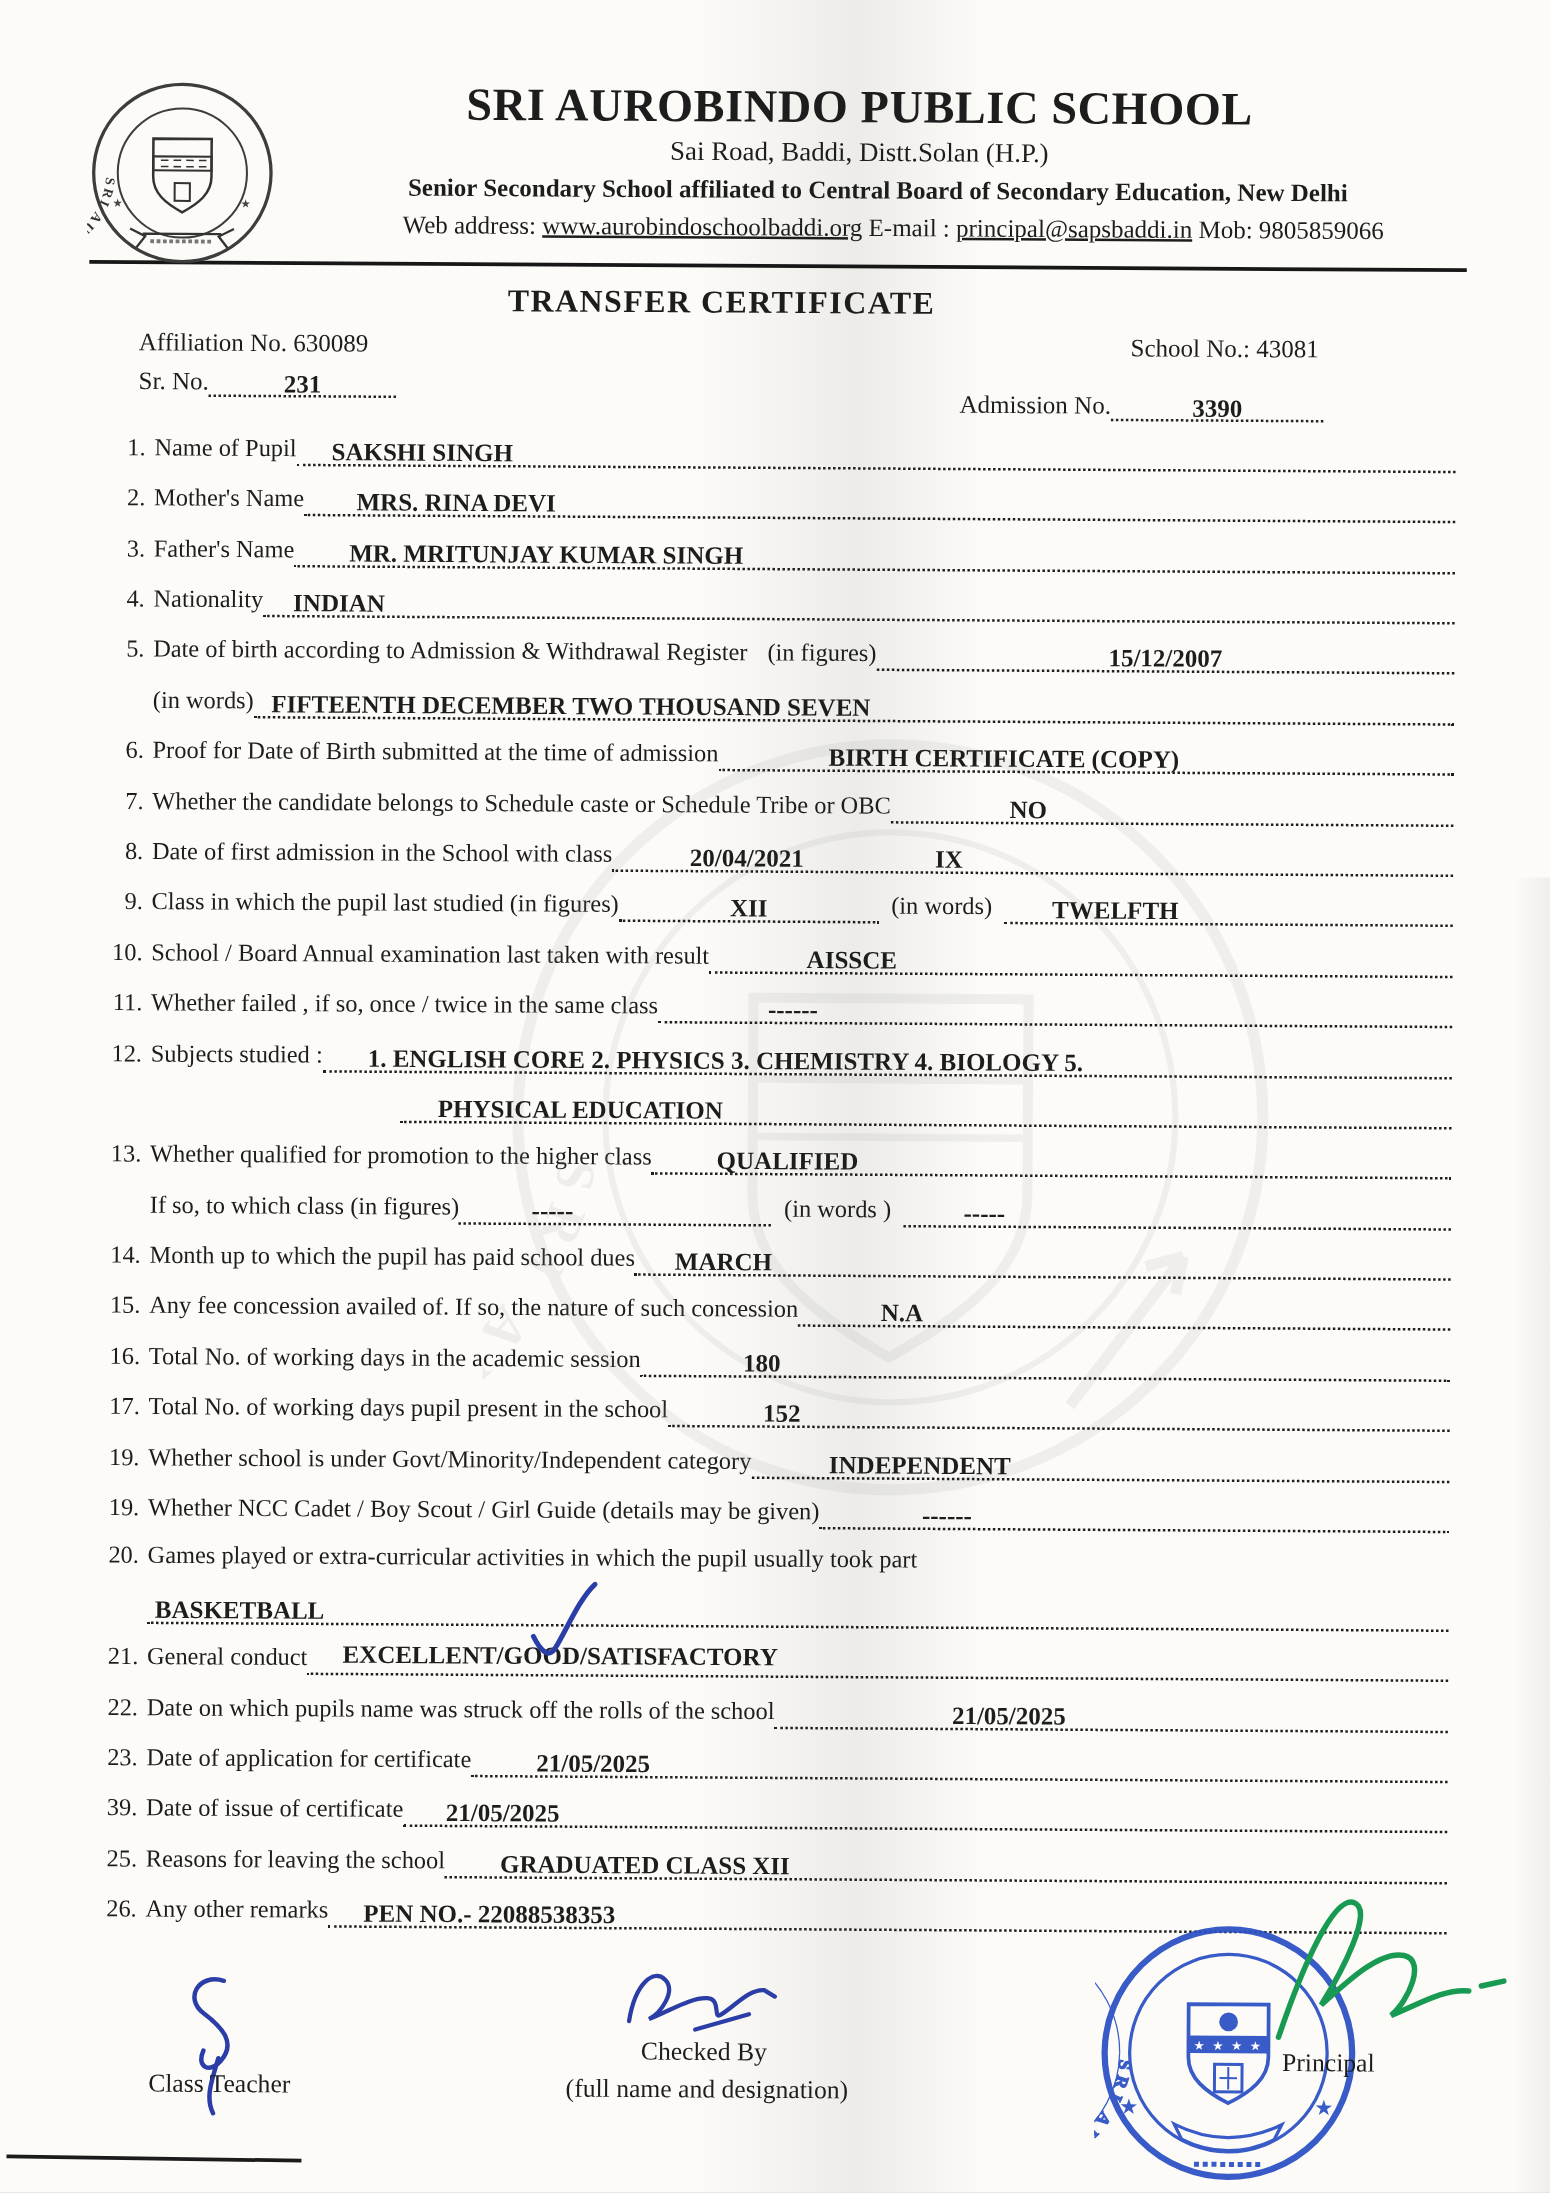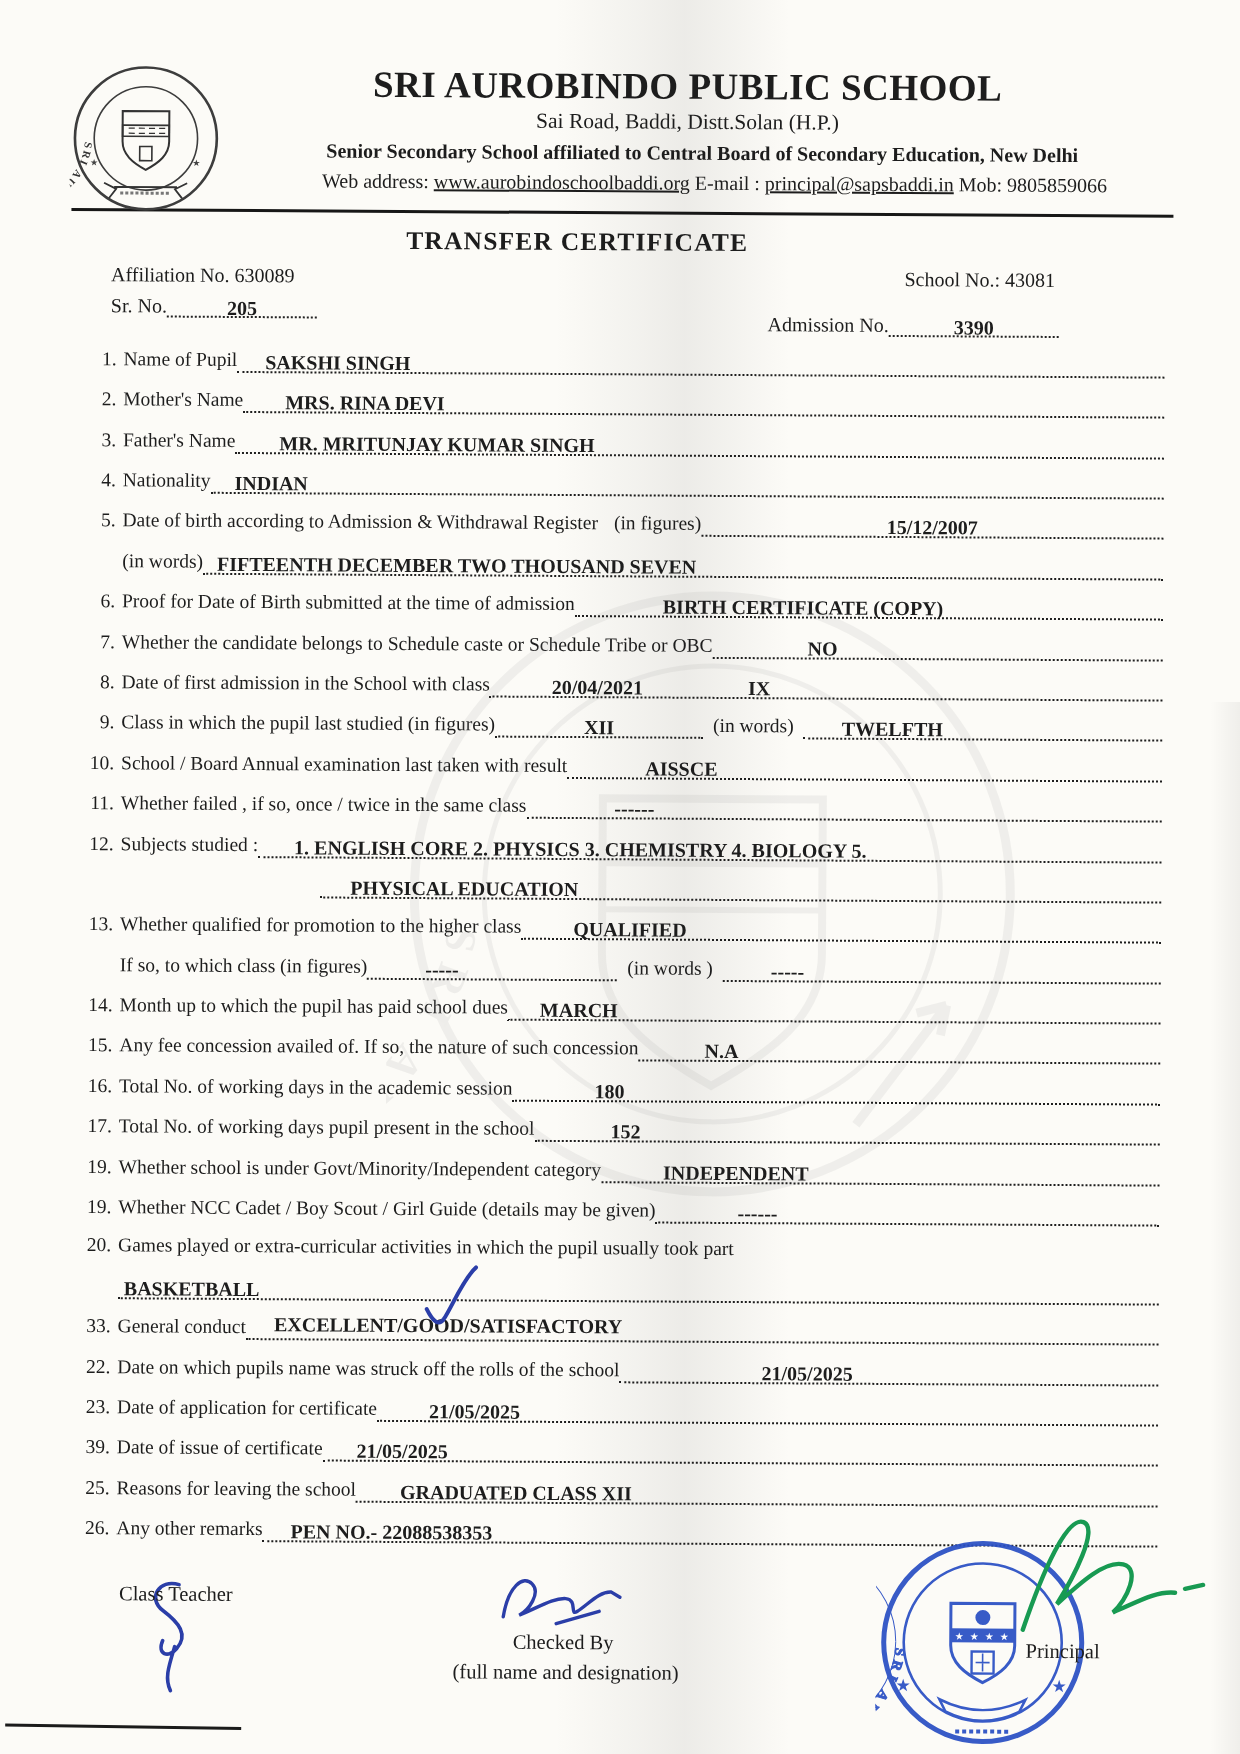--- a/index.html
+++ b/index.html
@@ -103,21 +103,21 @@
     <div class="rule"></div>
     <div class="tc-title">TRANSFER CERTIFICATE</div>
 
     <div class="meta1">
       <span>Affiliation No. 630089</span>
       <span>School No.: 43081</span>
     </div>
     <div class="meta2">
       <span>Sr. No.</span>
       <span class="dotseg sr-seg">
-          <b class="v vc">205</b>
+          <b class="v vc">231</b>
         </span>
       <span class="adm">
         <span>Admission No.</span>
         <span class="dotseg">
             <b class="v vc">3390</b>
           </span>
       </span>
     </div>
 
     <div class="rows">
@@ -314,21 +314,21 @@
       </div>
 
       <div class="r">
         <span class="n"></span>
         <span class="f">
             <b class="v" style="margin-left:6px">BASKETBALL</b>
           </span>
       </div>
 
       <div class="r">
-        <span class="n">33.</span>
+        <span class="n">21.</span>
         <span class="lb">General conduct</span>
         <span class="f">
           <span class="vwrap" style="margin-left:28px">
             <b class="v">EXCELLENT/GOOD/SATISFACTORY</b>
             <svg class="check" viewBox="0 0 58 66">
               <path d="M 5,45 C 11,57 17,62 22,55 C 30,43 41,15 54,3" stroke-width="4"></path>
             </svg>
           </span>
         </span>
       </div>
@@ -370,21 +370,21 @@
         <span class="lb">Any other remarks</span>
         <span class="f">
             <b class="v" style="margin-left:28px">PEN NO.- 22088538353</b>
           </span>
       </div>
     </div>
 
     <svg class="sig ct-sig" viewBox="0 0 72 118">
       <path d="M 42,6 C 22,0 10,20 26,32 C 42,44 52,56 40,70 C 32,80 20,76 26,62 M 38,68 C 32,88 28,100 34,112" stroke-width="3.6"></path>
     </svg>
-    <span class="ft-text" style="left:128px;top:1582px">Class Teacher</span>
+    <span class="ft-text" style="left:128px;top:1656px">Class Teacher</span>
 
     <svg class="sig cb-sig" viewBox="0 0 132 64">
       <path d="M 6,42 C 14,12 30,2 38,12 C 46,22 32,38 22,42 C 42,36 58,28 70,30 C 82,32 72,48 80,44 C 92,38 104,26 116,28 l 8,6 M 58,54 l 44,-8" stroke-width="3.4"></path>
     </svg>
     <span class="ft-text" style="left:522px;top:1628px">Checked By</span>
     <span class="ft-text" style="left:462px;top:1658px">(full name and designation)</span>
 
     <svg class="stamp" viewBox="0 0 214 214">
       <circle cx="107" cy="107" r="99" fill="none" stroke-width="5"></circle>
       <circle cx="107" cy="107" r="79" fill="none" stroke-width="2.6"></circle>

